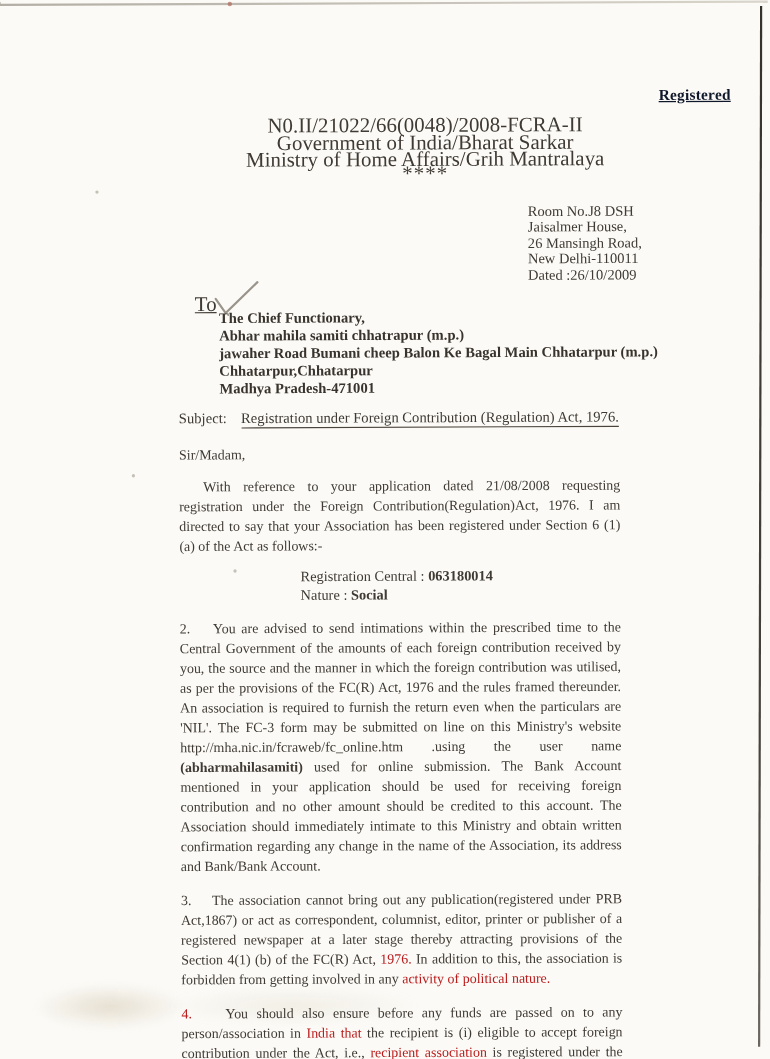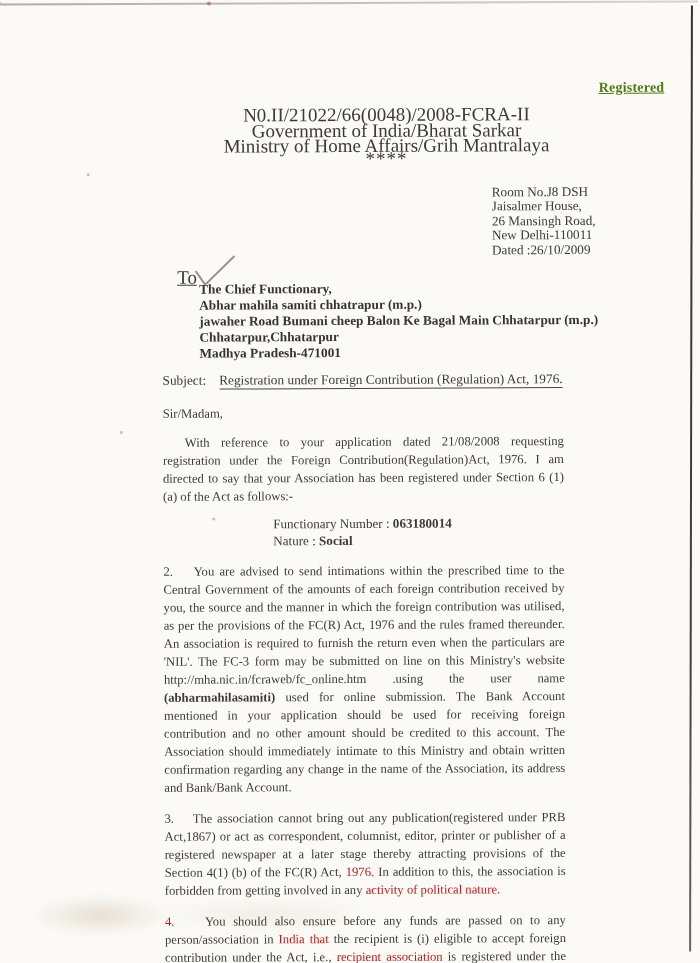--- a/index.html
+++ b/index.html
@@ -17,26 +17,26 @@
     transform:rotate(0.36deg);transform-origin:top center;}
   .smudge{position:absolute;left:28px;top:893px;width:140px;height:42px;border-radius:50%;
     background:radial-gradient(ellipse at center,rgba(196,178,148,.38),rgba(196,178,148,0) 70%);
     filter:blur(3px);}
   .smudge2{position:absolute;left:150px;top:897px;width:230px;height:34px;border-radius:50%;
     background:radial-gradient(ellipse at center,rgba(200,186,160,.20),rgba(200,186,160,0) 70%);
     filter:blur(4px);}
   .speck{position:absolute;width:3px;height:3px;border-radius:50%;background:#b9b3a7;opacity:.8;}
   
   .registered{position:absolute;right:34px;top:81px;font-weight:bold;font-size:14px;
-    text-decoration:underline;letter-spacing:.2px;color:#4d7c0f;}
+    text-decoration:underline;letter-spacing:.2px;color:#0f172a;}
   .letterhead{position:absolute;left:388px;top:107px;transform:translateX(-50%);
     text-align:center;font-size:19px;line-height:15.6px;white-space:nowrap;}
   .letterhead .stars{line-height:10px;letter-spacing:1px;}
   .office{position:absolute;left:481px;top:186px;font-size:13.2px;line-height:14.4px;
-    white-space:nowrap;margin-left:12px;}
+    white-space:nowrap;}
   .to-label{position:absolute;left:178px;top:266px;font-size:19px;text-decoration:underline;}
   .tick{position:absolute;left:193px;top:254px;}
   .recipient{position:absolute;left:200px;top:281px;font-weight:bold;font-size:13.3px;
     line-height:16.1px;white-space:nowrap;color:#38332c;}
   .subject-row{position:absolute;left:163px;top:372px;font-size:13.3px;white-space:nowrap;}
   .subject-row .subj-text{margin-left:13px;border-bottom:1px solid #4a443b;padding-bottom:1px;}
   .body-col{position:absolute;left:163px;top:404px;width:401px;font-size:12.7px;
     line-height:18px;text-align:justify;}
   .salutation{text-align:left;}
   .para1{margin-top:11px;text-indent:22px;}
@@ -96,21 +96,21 @@
   <div class="subject-row">
     <span>Subject:</span><span class="subj-text">Registration under Foreign Contribution (Regulation) Act, 1976.</span>
   </div>
 
   <div class="body-col">
     <div class="salutation">Sir/Madam,</div>
 
     <div class="para1"><span>With reference to your application dated 21/08/2008 requesting registration under the Foreign Contribution(Regulation)Act, 1976. I am directed to say that your Association has been registered under Section 6 (1) (a) of the Act as follows:-</span></div>
 
     <div class="regblock">
-      <div><span>Functionary Number : </span><span class="b">063180014</span></div>
+      <div><span>Registration Central : </span><span class="b">063180014</span></div>
       <div><span>Nature : </span><span class="b">Social</span></div>
     </div>
 
     <div class="para"><span>2.&nbsp;&nbsp;&nbsp;&nbsp;You are advised to send intimations within the prescribed time to the Central Government of the amounts of each foreign contribution received by you, the source and the manner in which the foreign contribution was utilised, as per the provisions of the FC(R) Act, 1976 and the rules framed thereunder. An association is required to furnish the return even when the particulars are 'NIL'. The FC-3 form may be submitted on line on this Ministry's website </span><span class="u">http://mha.nic.in/fcraweb/fc_online.htm</span><span> .using the user name </span><span class="b">(abharmahilasamiti)</span><span> used for online submission. The Bank Account mentioned in your application should be used for receiving foreign contribution and no other amount should be credited to this account. The Association should immediately intimate to this Ministry and obtain written confirmation regarding any change in the name of the Association, its address and Bank/Bank Account.</span></div>
     <div class="para"><span>3.&nbsp;&nbsp;&nbsp;&nbsp;The association cannot bring out any publication(registered under PRB Act,1867) or act as correspondent, columnist, editor, printer or publisher of a registered newspaper at a later stage thereby attracting provisions of the Section 4(1) (b) of the FC(R) Act, </span><span class="f">1976.</span><span> In addition to this, the association is forbidden from getting involved in any </span><span class="f">activity of political nature.</span></div>
     <div class="para"><span class="f">4.</span><span>&nbsp;&nbsp;&nbsp;&nbsp;You should also ensure before any funds are passed on to any person/association in </span><span class="f">India that</span><span> the recipient is (i) eligible to accept foreign contribution under the Act, i.e., </span><span class="f">recipient association</span><span> is registered under the Act, or has obtained Prior Permission of the </span></div>
   </div>
 
 </div>
 

